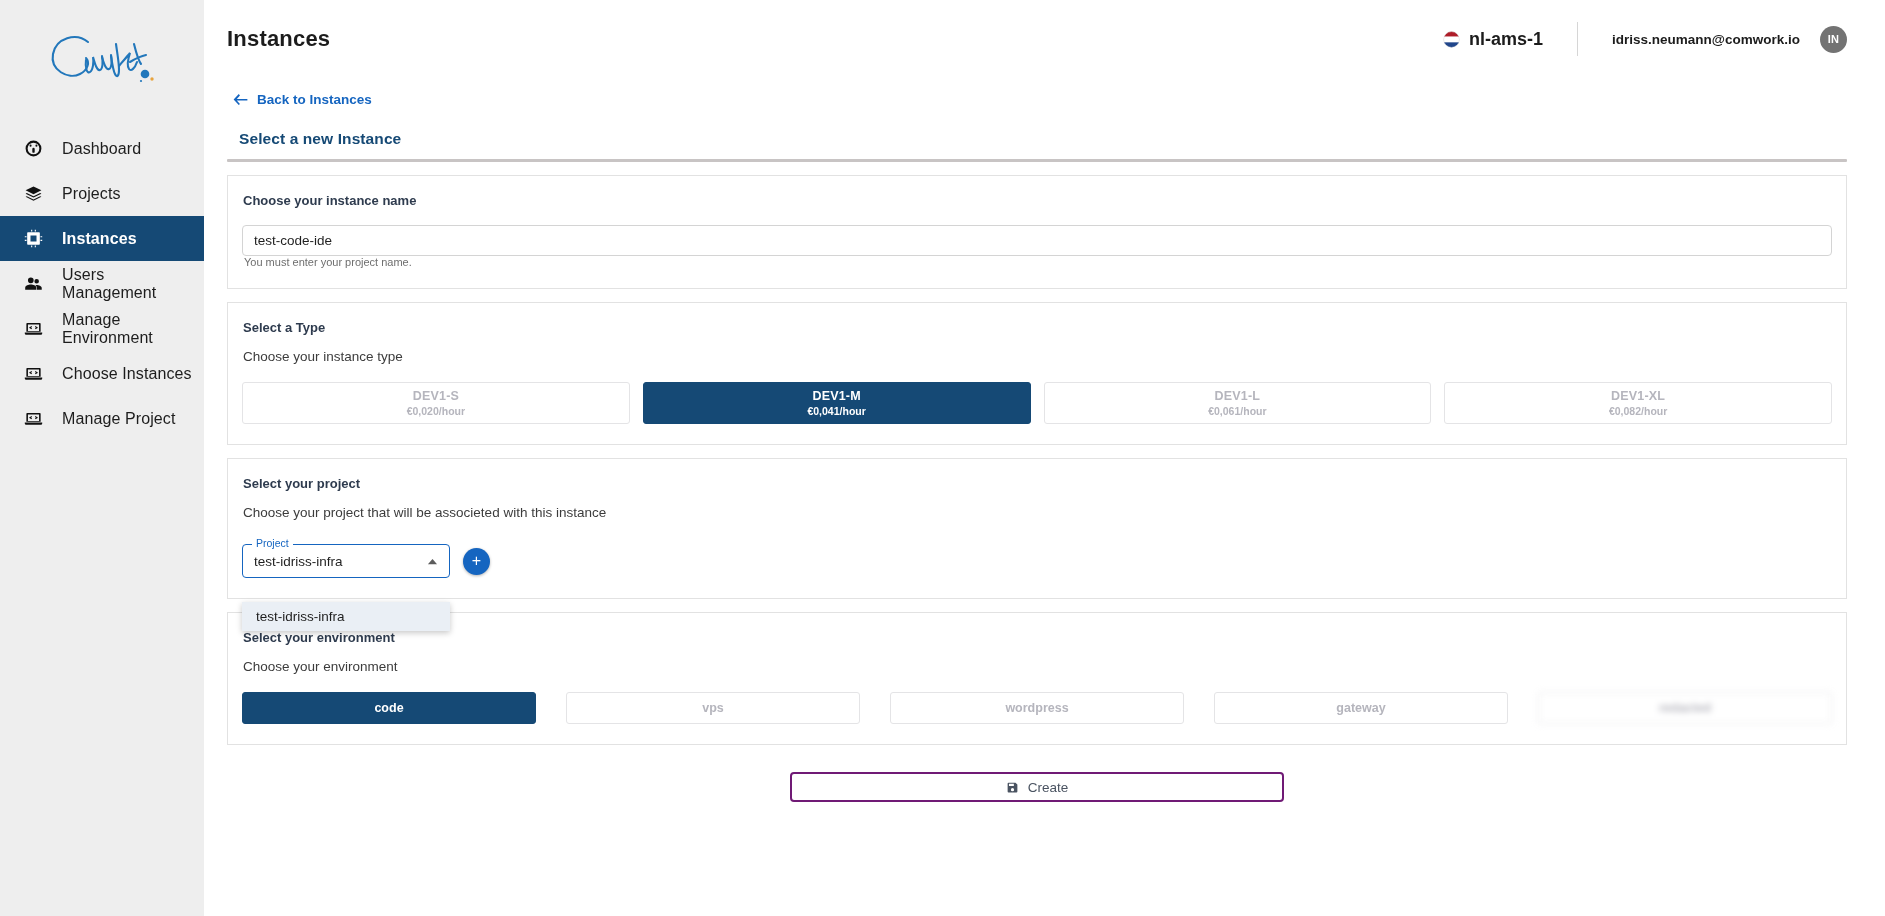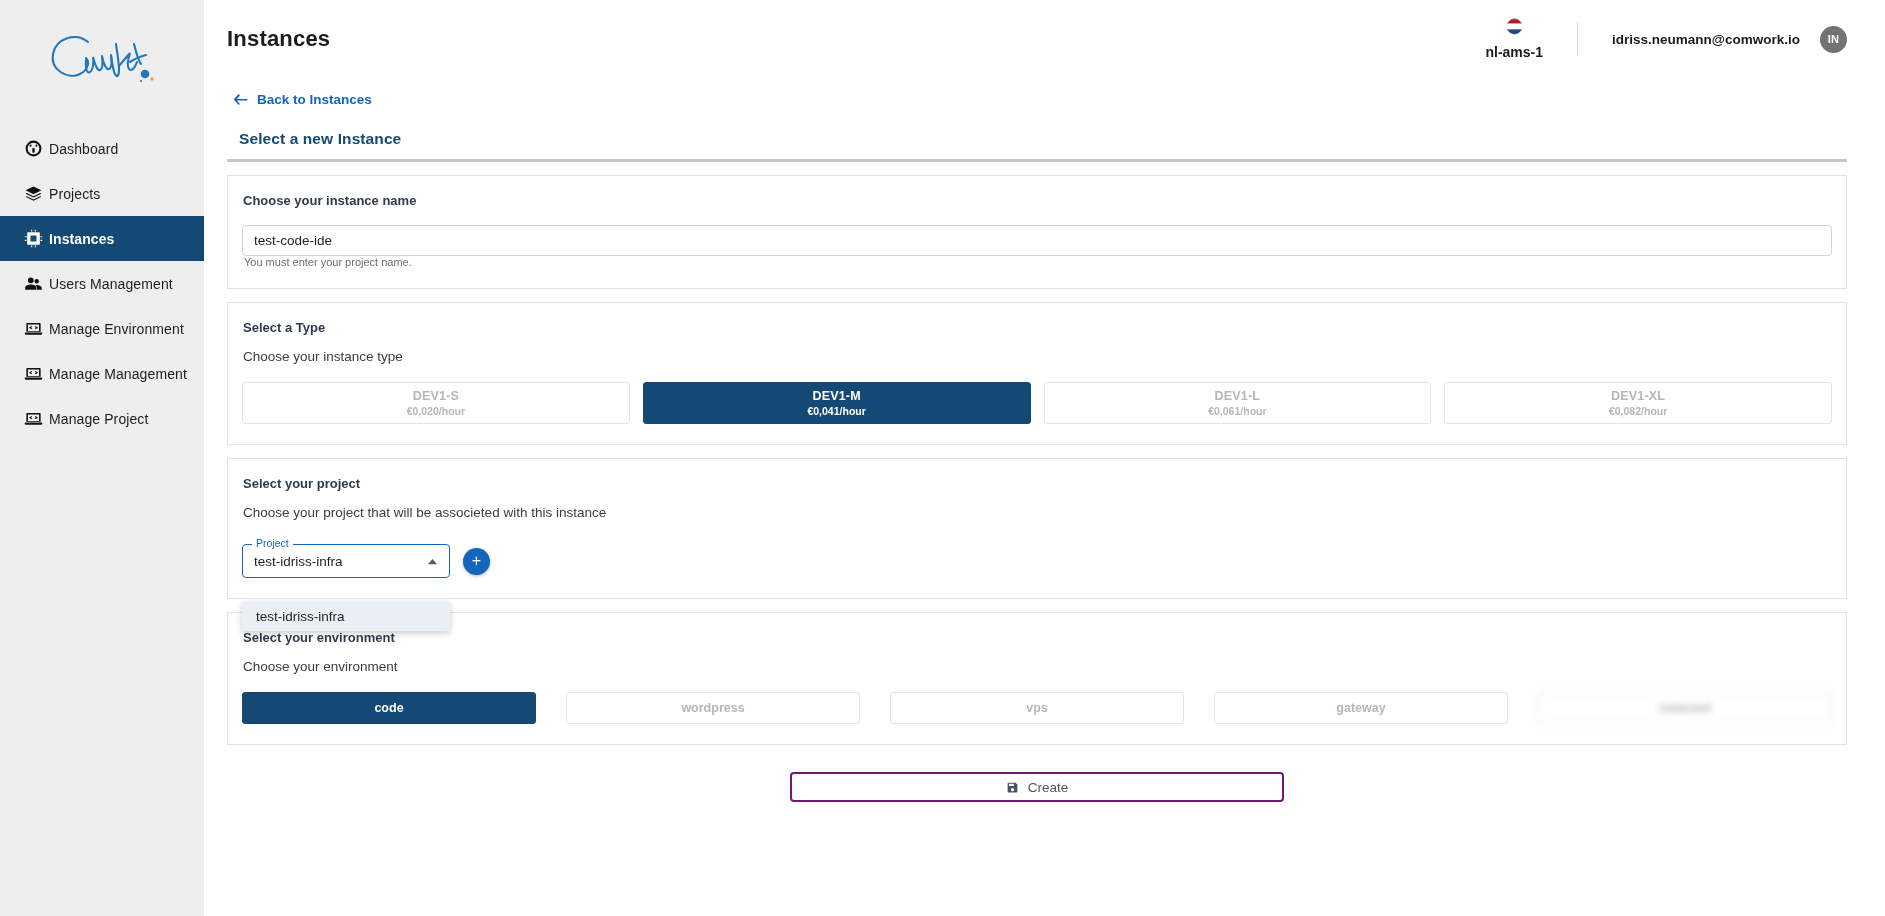--- a/index.html
+++ b/index.html
@@ -18,43 +18,43 @@
     background: #eeeeee;
     display: flex; flex-direction: column;
   }
   .logo-wrap {
     height: 118px; display: flex; align-items: center; justify-content: center;
     padding-top: 6px;
   }
   .logo-svg { display: block; }
   .nav { margin-top: 8px; display: flex; flex-direction: column; }
   .nav-item {
-    display: flex; align-items: center; gap: 5px;
+    display: flex; align-items: center; gap: 18px;
     height: 45px; padding: 0 12px 0 22px;
-    color: #1d1d1d; font-size: 14px; letter-spacing: .1px;
+    color: #1d1d1d; font-size: 16px; letter-spacing: .1px;
     cursor: pointer; text-decoration: none;
   }
   .nav-item .nav-ico {
     width: 22px; height: 22px; display: flex;
     align-items: center; justify-content: center; flex: 0 0 22px;
   }
   .nav-item .nav-ico svg { display: block; fill: #111111; }
   .nav-item.active { background: #154975; color: #ffffff; font-weight: 700; }
   .nav-item.active .nav-ico svg { fill: #ffffff; }
 
   
   .main { flex: 1; height: 916px; background: #fff; position: relative; overflow: hidden; }
 
   .topbar {
     height: 78px; display: flex; align-items: center;
     padding: 0 38px 0 23px; background: #fff;
   }
   .page-title { font-size: 22px; font-weight: 700; color: #1c1c1c; letter-spacing: .2px; }
   .topbar-right { margin-left: auto; display: flex; align-items: center; }
-  .region { display: flex; align-items: center; gap: 9px; font-size: 14px; font-weight: 700; color: #1c1c1c; cursor: pointer; flex-direction: column; }
+  .region { display: flex; align-items: center; gap: 9px; font-size: 18px; font-weight: 700; color: #1c1c1c; cursor: pointer; }
   .flag { width: 17px; height: 17px; border-radius: 50%; overflow: hidden; display: block; }
   .topbar-div { width: 1px; height: 34px; background: #d6d6d6; margin: 0 34px; }
   .user-email { font-size: 13.5px; font-weight: 700; color: #1c1c1c; cursor: pointer; text-align: right; }
   .avatar {
     width: 27px; height: 27px; border-radius: 50%; background: #737373;
     color: #fff; font-size: 11px; font-weight: 700;
     display: flex; align-items: center; justify-content: center;
     margin-left: 20px; cursor: pointer; letter-spacing: .3px;
   }
 
@@ -219,21 +219,21 @@
         </span>
         <span>Manage Environment</span>
       </a>
 
       <a class="nav-item">
         <span class="nav-ico">
           <svg width="19" height="19" viewBox="0 0 24 24">
               <path d="M4 5h16a1 1 0 011 1v10H3V6a1 1 0 011-1zm1 2v8h14V7H5zm-4 10h22v1.2a1.8 1.8 0 01-1.8 1.8H2.8A1.8 1.8 0 011 18.2V17zm8.4-8.1L6.3 11l3.1 2.1.8-1.2-1.4-.9 1.4-.9-.8-1.2zm5.2 0l-.8 1.2 1.4.9-1.4.9.8 1.2 3.1-2.1-3.1-2.1z"></path>
             </svg>
         </span>
-        <span>Manage Management</span>
+        <span>Choose Instances</span>
       </a>
 
       <a class="nav-item">
         <span class="nav-ico">
           <svg width="19" height="19" viewBox="0 0 24 24">
               <path d="M4 5h16a1 1 0 011 1v10H3V6a1 1 0 011-1zm1 2v8h14V7H5zm-4 10h22v1.2a1.8 1.8 0 01-1.8 1.8H2.8A1.8 1.8 0 011 18.2V17zm8.4-8.1L6.3 11l3.1 2.1.8-1.2-1.4-.9 1.4-.9-.8-1.2zm5.2 0l-.8 1.2 1.4.9-1.4.9.8 1.2 3.1-2.1-3.1-2.1z"></path>
             </svg>
         </span>
         <span>Manage Project</span>
       </a>
@@ -332,22 +332,22 @@
           </div>
         </div>
       </section>
 
       
       <section class="card">
         <div class="card-label">Select your environment</div>
         <div class="card-sub">Choose your environment</div>
         <div class="env-row">
           <div class="env selected">code</div>
+          <div class="env">vps</div>
           <div class="env">wordpress</div>
-          <div class="env">vps</div>
           <div class="env">gateway</div>
           <div class="env blurred">redacted</div>
         </div>
       </section>
 
       <div class="create-wrap">
         <button class="create-btn">
           <svg width="13" height="13" viewBox="0 0 24 24">
               <path d="M17.5 3H4.8A1.8 1.8 0 003 4.8v14.4A1.8 1.8 0 004.8 21h14.4a1.8 1.8 0 001.8-1.8V6.5L17.5 3zM12 19a3 3 0 110-6 3 3 0 010 6zM14.5 9h-9V5h9v4z"></path>
             </svg>

